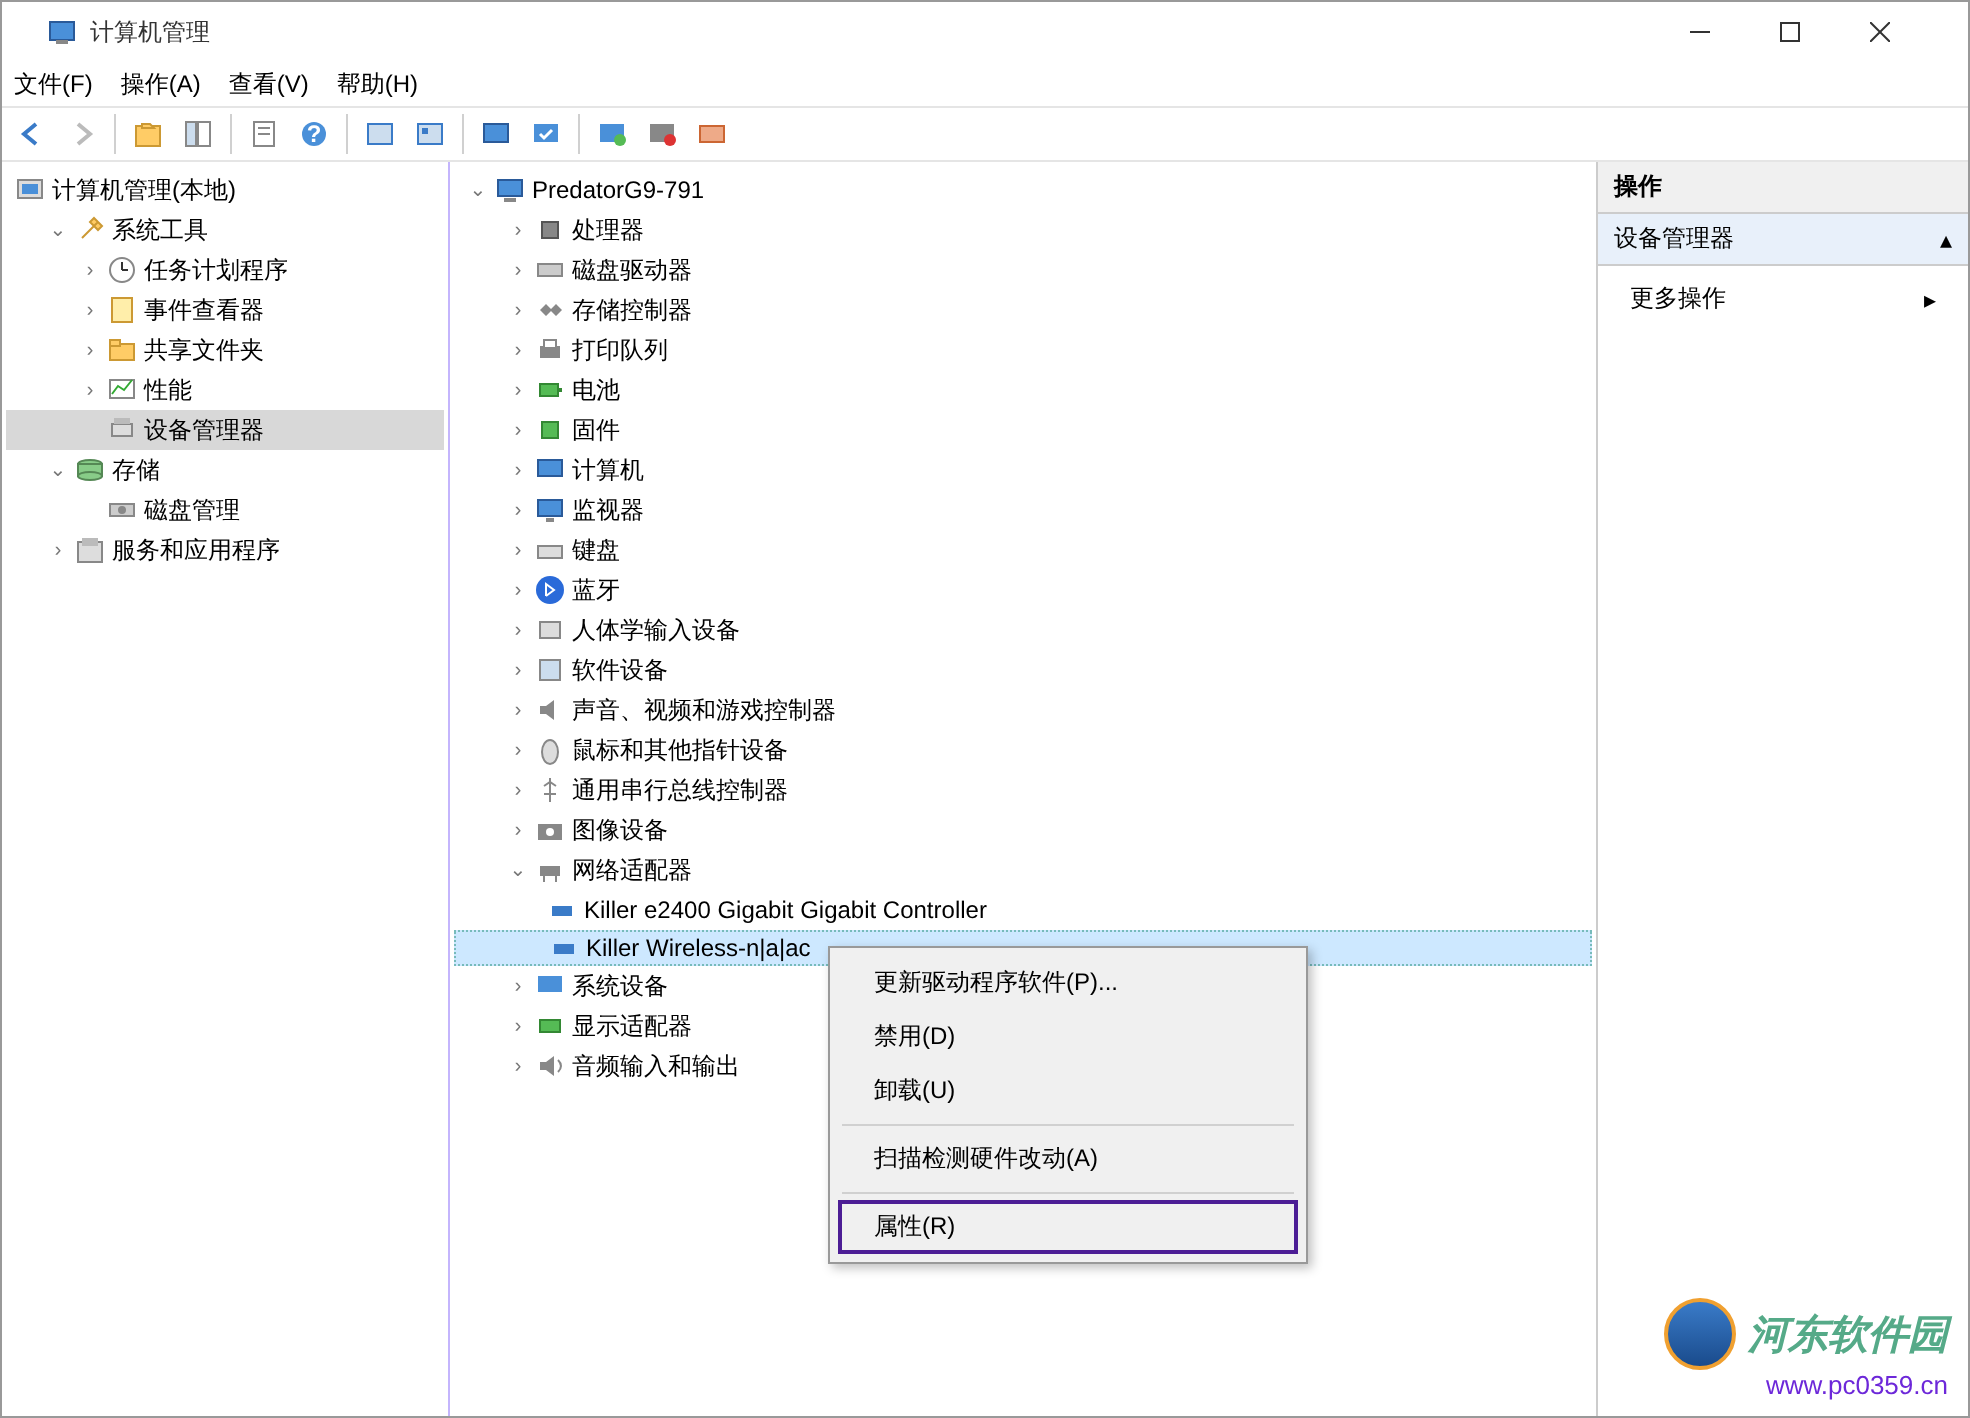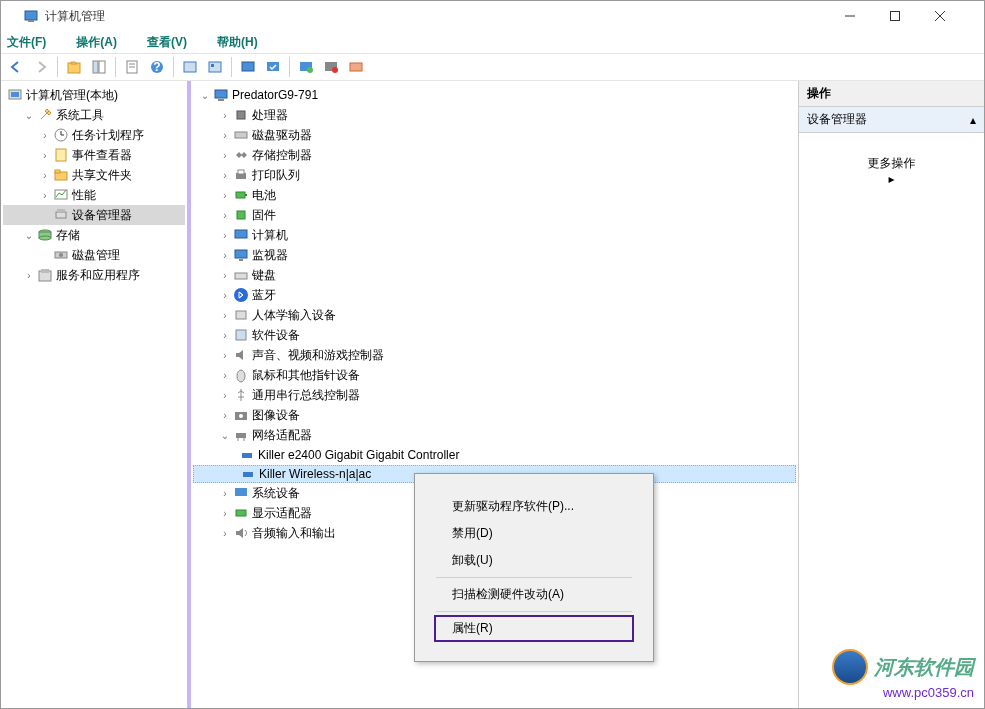--- a/index.html
+++ b/index.html
@@ -4,52 +4,52 @@
 <style>
 * { margin: 0; padding: 0; box-sizing: border-box; font-family: "Microsoft YaHei", "Segoe UI", sans-serif; font-size: 12px; }
 body { background: #fff; width: 985px; height: 709px; overflow: hidden; position: relative; border: 1px solid #999; }
 
 .titlebar { height: 30px; display: flex; align-items: center; padding: 0 22px; background: #fff; }
 .titlebar .app-icon { width: 16px; height: 16px; margin-right: 6px; }
 .titlebar .title { flex: 1; color: #333; }
 .titlebar .win-controls { display: flex; }
 .titlebar .win-btn { width: 45px; height: 30px; display: flex; align-items: center; justify-content: center; color: #333; }
 
-.menubar { height: 22px; display: flex; align-items: center; padding: 0 6px; gap: 30px; color: #0f766e; font-weight: bold; }
+.menubar { height: 22px; display: flex; align-items: center; padding: 0 6px; gap: 14px; color: #000000; }
 .menubar span { cursor: default; }
 
 .toolbar { height: 28px; border-top: 1px solid #e5e5e5; border-bottom: 1px solid #e5e5e5; display: flex; align-items: center; padding: 0 4px; gap: 3px; background: #fff; }
 .tool-btn { width: 22px; height: 22px; display: flex; align-items: center; justify-content: center; }
 .tool-sep { width: 1px; height: 20px; background: #d0d0d0; margin: 0 2px; }
 
 .content { display: flex; height: calc(709px - 30px - 22px - 28px - 2px); }
 
-.left-pane { width: 190px; border-right: 4px solid #c4b5fd; padding: 4px 2px; overflow: hidden; }
+.left-pane { width: 224px; border-right: 1px solid #c4b5fd; padding: 4px 2px; overflow: hidden; }
 .center-pane { flex: 1; border-right: 1px solid #ccc; padding: 4px 2px; overflow: hidden; position: relative; }
 .right-pane { width: 185px; display: flex; flex-direction: column; }
 
 .tree-item { display: flex; align-items: center; height: 20px; padding-left: 4px; white-space: nowrap; cursor: default; }
 .tree-item .expander { width: 12px; height: 12px; display: flex; align-items: center; justify-content: center; color: #777; margin-right: 2px; font-size: 10px; }
 .tree-item .icon { width: 16px; height: 16px; margin-right: 3px; flex-shrink: 0; }
 .tree-item.selected { background: #d8d8d8; }
 .tree-item.highlighted { background: #cde8ff; border: 1px dotted #7bb; height: 18px; }
 
 .indent-0 { padding-left: 4px; }
 .indent-1 { padding-left: 20px; }
 .indent-2 { padding-left: 36px; }
 
 .c-indent-0 { padding-left: 6px; }
 .c-indent-1 { padding-left: 26px; }
 .c-indent-2 { padding-left: 46px; }
 
 .right-pane .hdr { background: #f0f0f0; border-bottom: 1px solid #ccc; padding: 4px 8px; font-weight: bold; }
 .right-pane .section { background: #e8f0fa; border-bottom: 1px solid #ccc; padding: 4px 8px; display: flex; justify-content: space-between; align-items: center; }
-.right-pane .action-item { padding: 22px 16px; display: flex; justify-content: space-between; align-items: center; flex-direction: column; }
-
-.context-menu { position: absolute; left: 413px; top: 472px; width: 240px; background: #f0f0f0; border: 1px solid #999; box-shadow: 2px 2px 5px rgba(0,0,0,0.25); z-index: 10; padding: 19px; }
+.right-pane .action-item { padding: 8px 16px; display: flex; justify-content: space-between; align-items: center; }
+
+.context-menu { position: absolute; left: 413px; top: 472px; width: 240px; background: #f0f0f0; border: 1px solid #999; box-shadow: 2px 2px 5px rgba(0,0,0,0.25); z-index: 10; padding: 4px; }
 .context-menu .citem { padding: 5px 10px 5px 18px; cursor: default; }
 .context-menu .csep { height: 1px; background: #d0d0d0; margin: 3px 2px; }
 .context-menu .highlighted-item { border: 2px solid #4c1d95; padding: 3px 8px 3px 16px; }
 
 .watermark { position: absolute; right: 10px; bottom: 8px; text-align: right; z-index: 5; }
 .watermark .logo { display: flex; align-items: center; justify-content: flex-end; gap: 6px; }
 .watermark .cn { font-size: 20px; color: #5a8; font-weight: bold; font-style: italic; }
 .watermark .url { color: #6d28d9; font-size: 13px; }
 .globe { width: 36px; height: 36px; border-radius: 50%; background: linear-gradient(#3a7bc8,#1a4b8c); position: relative; overflow: hidden; border: 2px solid #f0a030; }
 

